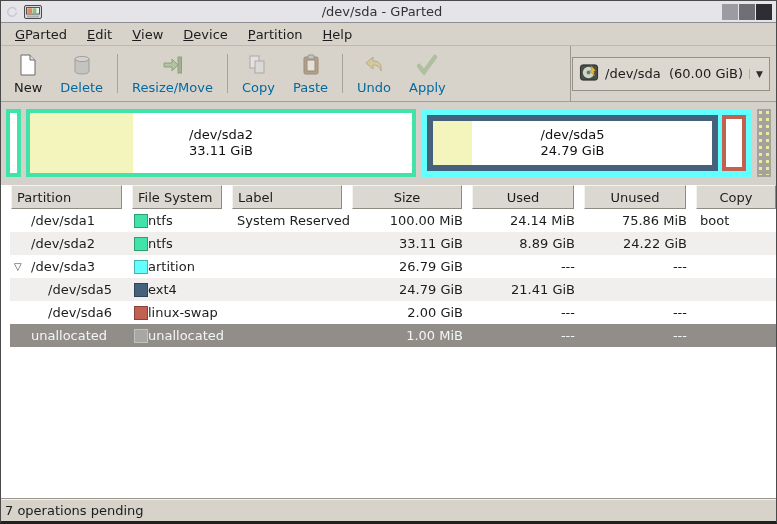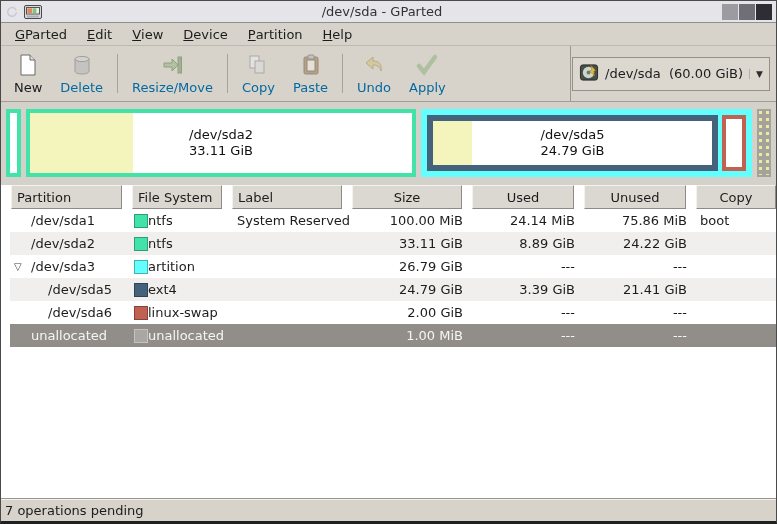--- a/index.html
+++ b/index.html
@@ -293,21 +293,20 @@
             <span class="expander"></span>
             <span class="indent"></span>
             <span>/dev/sda5</span>
           </div>
           <div class="cell fs">
             <span class="swatch" style="background: rgb(69, 98, 124);"></span>
             <span>ext4</span>
           </div>
           <div class="cell lbl"></div>
           <div class="cell num">24.79 GiB</div>
-          <div class="cell num">3.39 GiB</div>
           <div class="cell num">21.41 GiB</div>
           <div class="cell flg"></div>
         </div>
         <div class="trow brow">
           <div class="cell part">
             <span class="expander"></span>
             <span class="indent"></span>
             <span>/dev/sda6</span>
           </div>
           <div class="cell fs">

